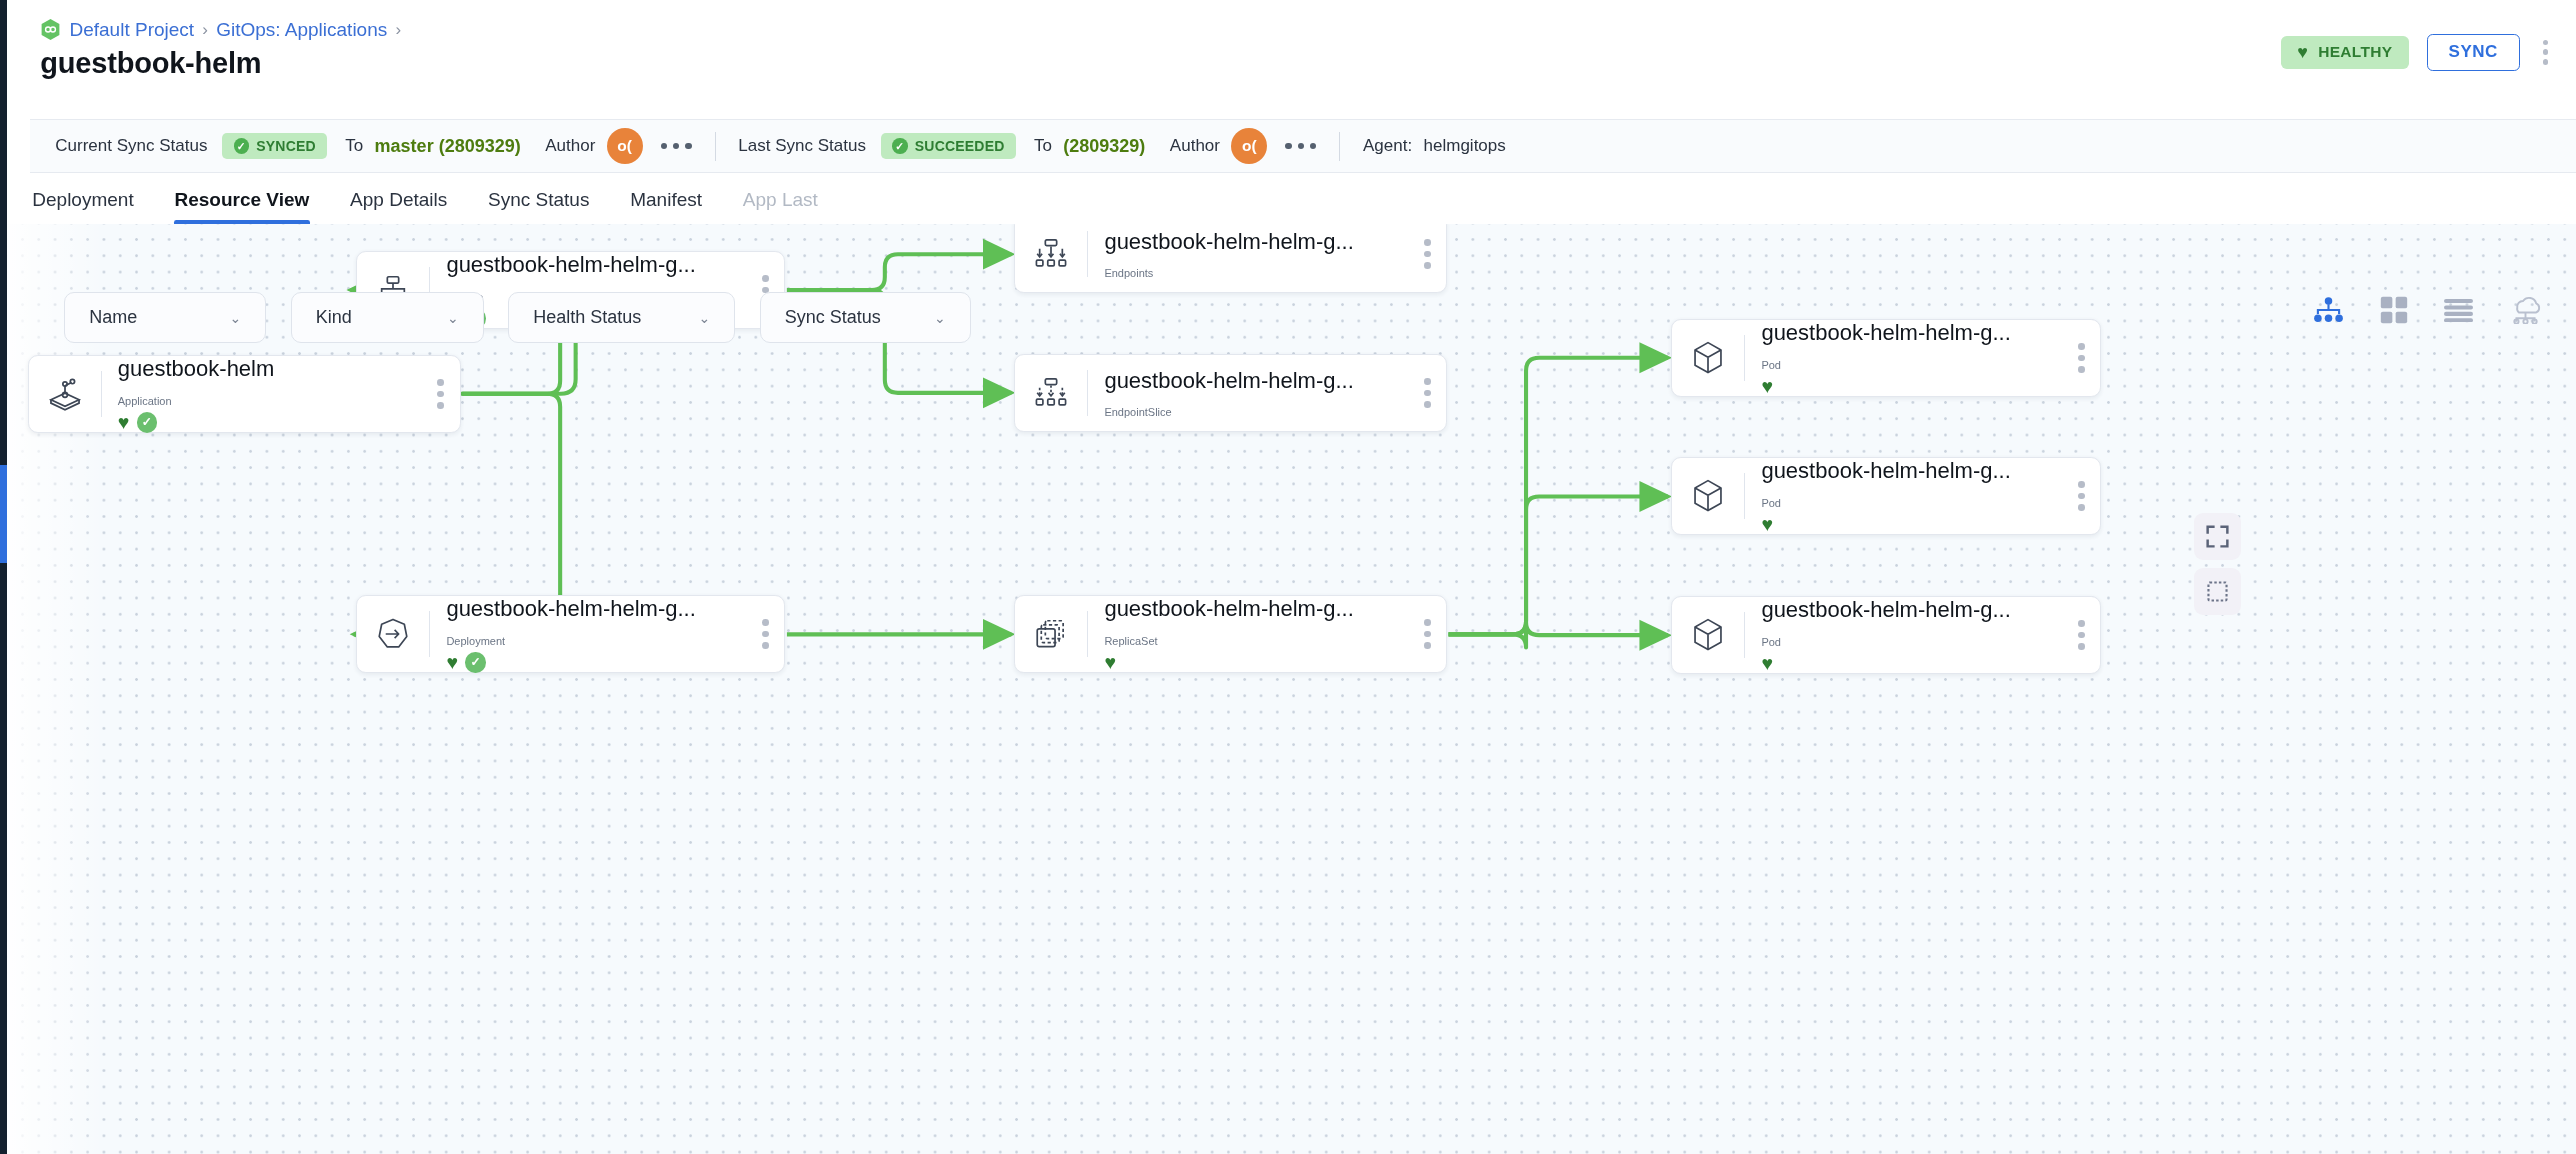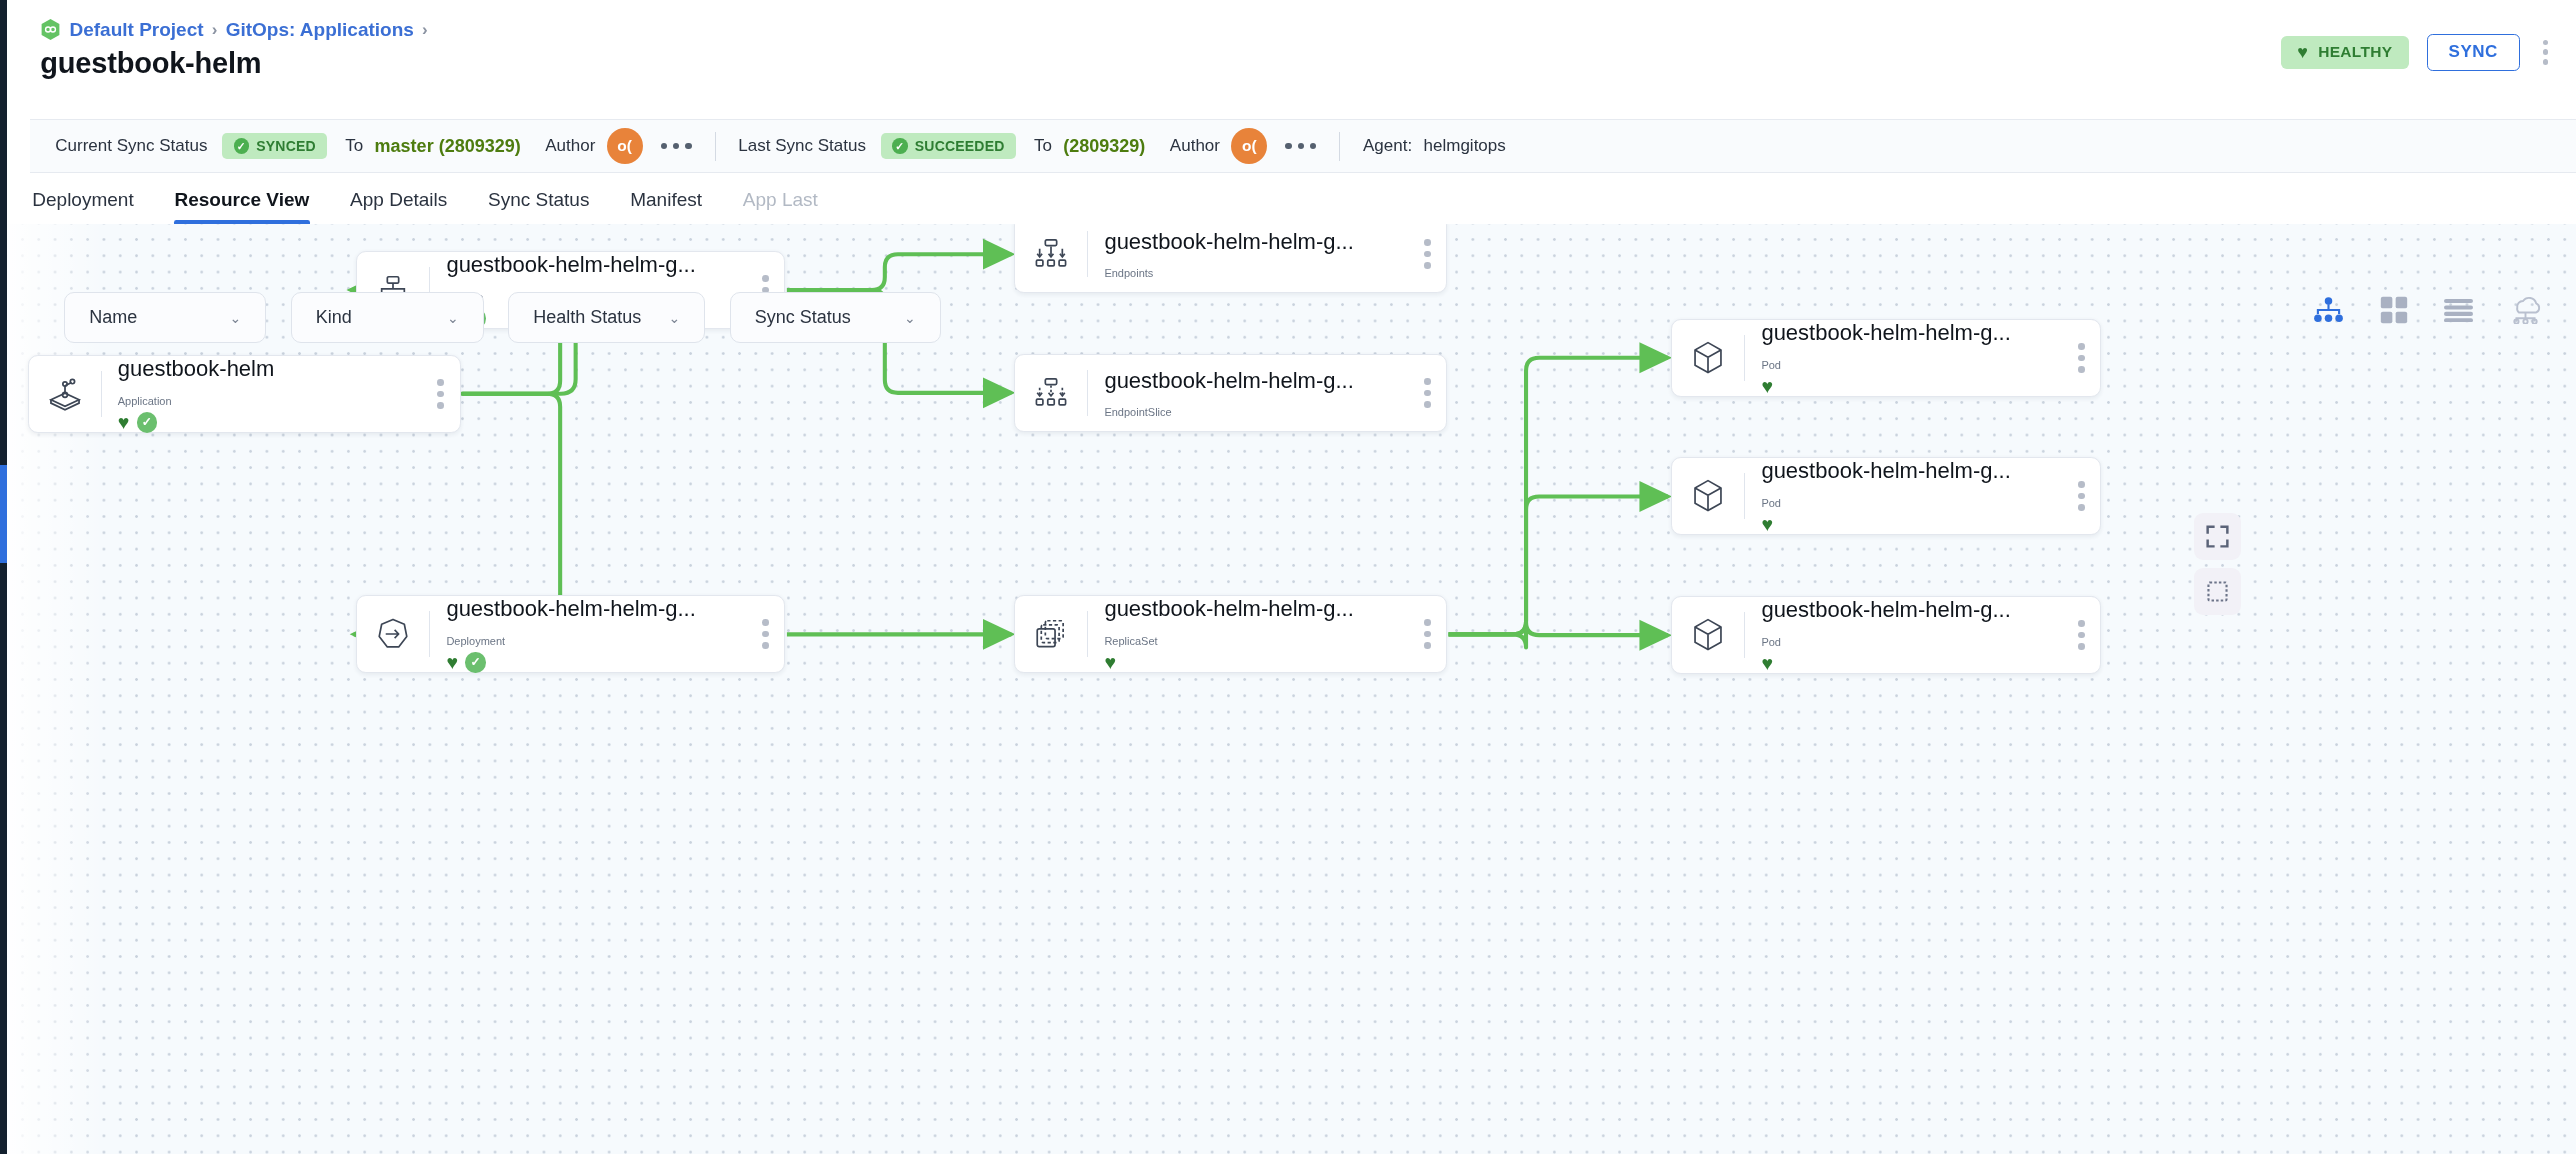--- a/index.html
+++ b/index.html
@@ -22,21 +22,21 @@
   }
 
   
   .header {
     position: absolute; left: 7.3px; top: 0; width: 2569px; height: 119px;
     background: #ffffff;
   }
   .breadcrumb {
     position: absolute; left: 33px; top: 18px;
     display: flex; align-items: center; gap: 8.2px;
-    font-size: 19px; line-height: 1; font-weight: bold;
+    font-size: 19px; line-height: 1;
   }
   .bc-icon { width: 21px; height: 23px; display: block; }
   .bc-link { color: #3b6fd4; font-size: 19px; text-decoration: none; white-space: nowrap; }
   .bc-sep { color: #8b93a2; font-size: 17px; }
   .page-title {
     position: absolute; left: 33px; top: 47px;
     font-size: 29px; font-weight: 700; color: #10151c; letter-spacing: -0.2px;
   }
   .header-actions {
     position: absolute; right: 23px; top: 34px;
@@ -131,21 +131,21 @@
   }
   .fselect {
     background: #fbfcfe; border: 0.8px solid #dfe4ec; border-radius: 10px;
     height: 51px; display: flex; align-items: center; justify-content: space-between;
     padding: 0 24px; cursor: pointer; min-width: 122px;
   }
   .fselect .lbl { font-size: 18px; color: #2b3340; white-space: nowrap; }
   .fselect .cv { color: #7c8594; font-size: 14px; margin-left: 24.5px; }
   .f-name { width: 202px; }
   .f-kind { width: 193px; }
-  .f-health { width: 197px; }
+  .f-health { width: 227px; }
   .f-sync { width: 211px; }
 
   
   .view-toggles {
     position: absolute; right: 34px; top: 72px; display: flex; gap: 36px;
     align-items: center; z-index: 6;
   }
   .vtog { cursor: pointer; display: block; }
 
   

